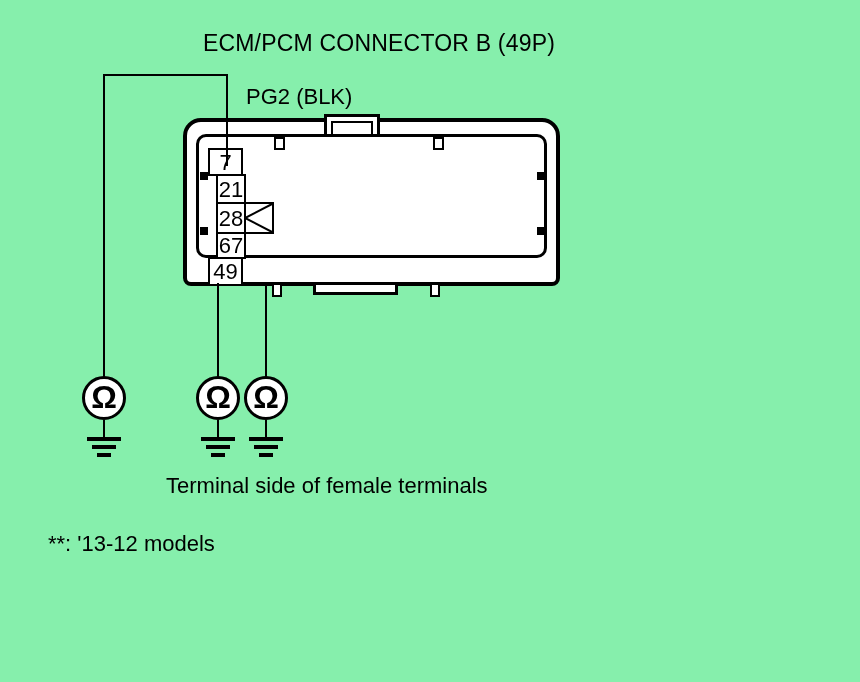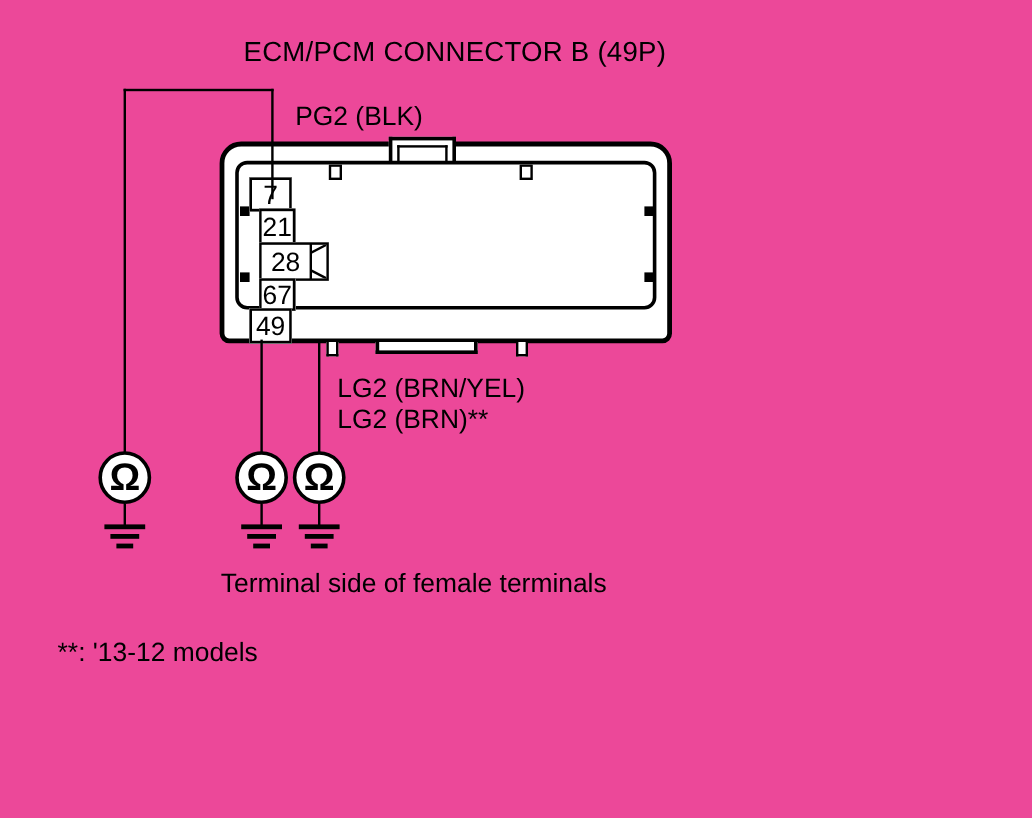--- a/index.html
+++ b/index.html
@@ -1,20 +1,20 @@
 <!DOCTYPE html>
 <html><head>
 <meta charset="utf-8">
 <style>
   html, body { margin: 0; padding: 0; background: #fff; }
   #canvas {
     position: relative;
     width: 860px;
     height: 682px;
-    background: #ec4899;
+    background: #86efac;
     font-family: "Liberation Sans", sans-serif;
     color: #000;
     overflow: hidden;
   }
   .txt { position: absolute; white-space: nowrap; }
   .title { font-size: 23px; letter-spacing: 0.2px; }
   .lbl { font-size: 22px; line-height: 26px; }
   .wire { position: absolute; background: #000; }
   
   .outer-shell {
@@ -122,21 +122,21 @@
           <line x1="0" y1="100%" x2="100%" y2="0" stroke="#000000" stroke-width="2"></line>
           <line x1="0" y1="0" x2="100%" y2="100%" stroke="#000000" stroke-width="2"></line>
         </svg>
       </div>
       <div class="pin-cell" style="left: 216px; top: 202px; width: 30px; height: 32px; line-height: 29px;">26</div>
       <div class="pin-cell" style="left: 216px; top: 202px; width: 30px; height: 32px; line-height: 29px;">
         <svg>
           <line x1="0" y1="100%" x2="100%" y2="0" stroke="#000000" stroke-width="2"></line>
         </svg>
       </div>
-      <div class="pin-cell" style="left: 216px; top: 202px; width: 44px; height: 32px; line-height: 29px;">28</div>
+      <div class="pin-cell" style="left: 216px; top: 202px; width: 30px; height: 32px; line-height: 29px;">28</div>
       <div class="pin-cell" style="left: 216px; top: 232px; width: 30px; height: 27px; line-height: 24px;">29</div>
       <div class="pin-cell" style="left: 216px; top: 232px; width: 30px; height: 27px; line-height: 24px;">30</div>
       <div class="pin-cell" style="left: 216px; top: 232px; width: 30px; height: 27px; line-height: 24px;">31</div>
       <div class="pin-cell" style="left: 216px; top: 232px; width: 30px; height: 27px; line-height: 24px;">32</div>
       <div class="pin-cell" style="left: 216px; top: 232px; width: 30px; height: 27px; line-height: 24px;">33</div>
       <div class="pin-cell" style="left: 216px; top: 232px; width: 30px; height: 27px; line-height: 24px;">34</div>
       <div class="pin-cell" style="left: 216px; top: 232px; width: 30px; height: 27px; line-height: 24px;">35</div>
       <div class="pin-cell" style="left: 216px; top: 232px; width: 30px; height: 27px; line-height: 24px;">36</div>
       <div class="pin-cell" style="left: 216px; top: 232px; width: 30px; height: 27px; line-height: 24px;">37</div>
       <div class="pin-cell" style="left: 216px; top: 232px; width: 30px; height: 27px; line-height: 24px;">38</div>
@@ -168,24 +168,20 @@
       </div>
       <div class="pin-cell" style="left: 208px; top: 257px; width: 35px; height: 29px; line-height: 26px;">49</div>
     </div>
 
   <div class="wire" style="left:103px; top:74px; width:125px; height:2px;"></div>
   <div class="wire" style="left:226px; top:74px; width:2px; height:92px;"></div>
   <div class="wire" style="left:103px; top:74px; width:2px; height:304px;"></div>
   <div class="wire" style="left:217px; top:283px; width:2px; height:95px;"></div>
   <div class="wire" style="left:265px; top:283px; width:2px; height:95px;"></div>
 
-  <div class="txt lbl" style="left:281px; top:311px;">
-    <div>LG2 (BRN/YEL)</div>
-    <div>LG2 (BRN)**</div>
-  </div>
 
   <div id="meters">
       <div class="meter" style="left: 82px; top: 376px;">
         <span class="ohm">Ω</span>
       </div>
       <div class="wire" style="left: 103px; top: 420px; width: 2px; height: 18px;"></div>
       <div class="gbar" style="left: 87px; top: 437px; width: 34px;"></div>
       <div class="gbar" style="left: 92px; top: 445px; width: 24px;"></div>
       <div class="gbar" style="left: 97px; top: 453px; width: 14px;"></div>
       <div class="meter" style="left: 196px; top: 376px;">
@@ -197,16 +193,16 @@
       <div class="gbar" style="left: 211px; top: 453px; width: 14px;"></div>
       <div class="meter" style="left: 244px; top: 376px;">
         <span class="ohm">Ω</span>
       </div>
       <div class="wire" style="left: 265px; top: 420px; width: 2px; height: 18px;"></div>
       <div class="gbar" style="left: 249px; top: 437px; width: 34px;"></div>
       <div class="gbar" style="left: 254px; top: 445px; width: 24px;"></div>
       <div class="gbar" style="left: 259px; top: 453px; width: 14px;"></div>
     </div>
 
-  <div class="txt lbl" style="left:184px; top:473px;">Terminal side of female terminals</div>
+  <div class="txt lbl" style="left:166px; top:473px;">Terminal side of female terminals</div>
   <div class="txt lbl" style="left:48px; top:531px;">**: '13-12 models</div>
 
 </div>
 
 </body></html>

